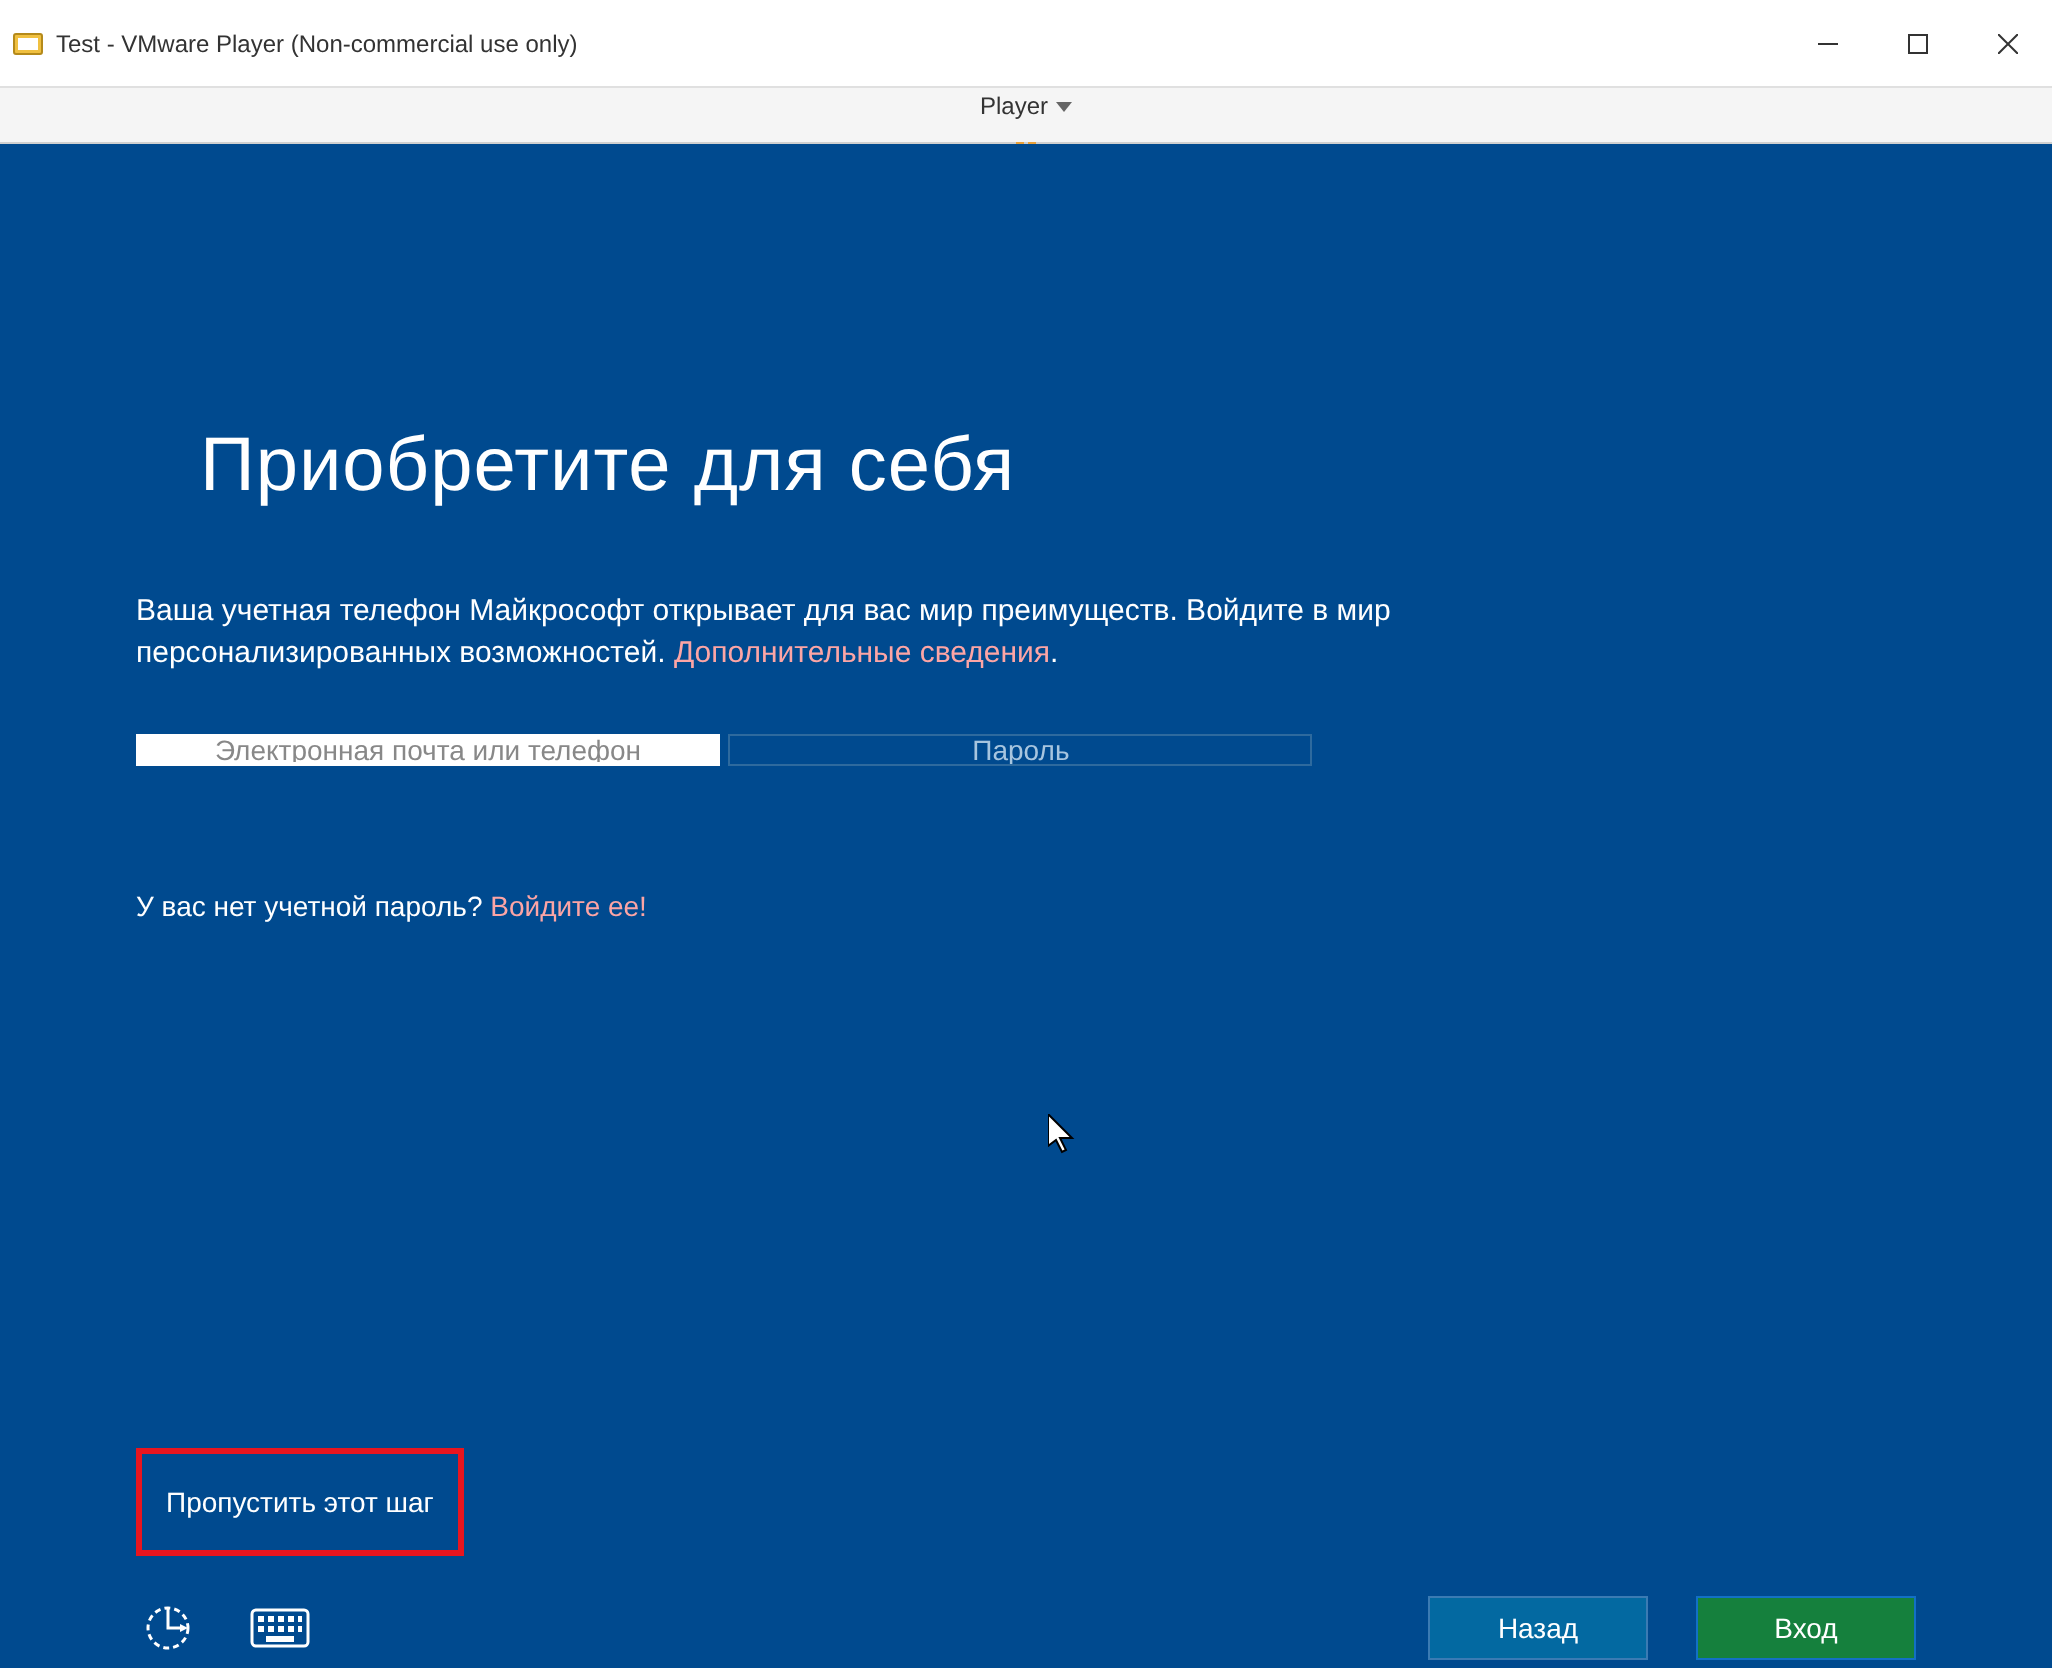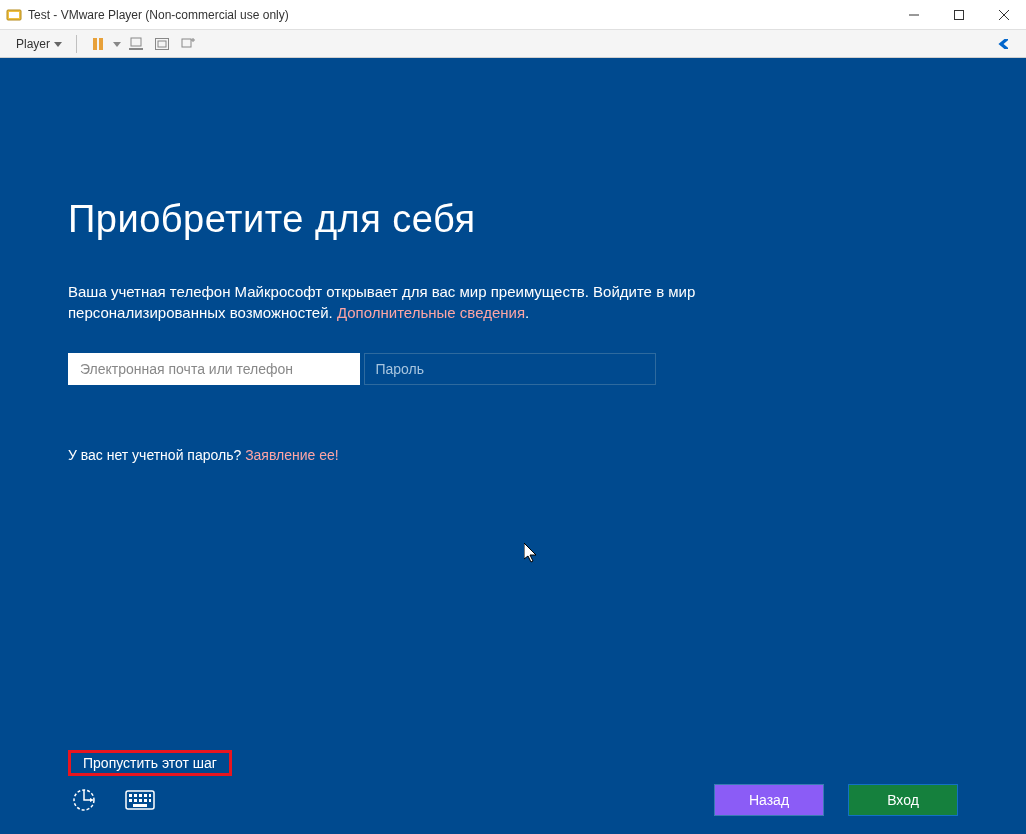--- a/index.html
+++ b/index.html
@@ -5,21 +5,21 @@
 * { margin: 0; padding: 0; box-sizing: border-box; }
 body {
   font-family: "Segoe UI", Tahoma, sans-serif;
   background: #fff;
   width: 1026px;
   height: 834px;
   overflow: hidden;
   position: relative;
 }
 .titlebar {
-  height: 30px;
+  height: 44px;
   background: #fff;
   border-bottom: 1px solid #e0e0e0;
   display: flex;
   align-items: center;
   padding-left: 6px;
   font-size: 12px;
   color: #333;
 }
 .titlebar .app-icon {
   width: 16px; height: 16px; margin-right: 6px;
@@ -32,24 +32,25 @@
   display: flex; align-items: center; justify-content: center;
   color: #333;
 }
 
 .toolbar {
   height: 28px;
   background: #f5f5f5;
   border-bottom: 1px solid #d0d0d0;
   display: flex;
   align-items: center;
-  padding: 0 12px;
+  padding: 0 0;
   font-size: 12px;
   color: #333;
   gap: 4px;
+  flex-direction: column;
 }
 .toolbar .player-menu { display: flex; align-items: center; gap: 4px; padding: 2px 4px; }
 .toolbar .sep { width: 1px; height: 18px; background: #c0c0c0; margin: 0 6px; }
 .toolbar .tool-btn {
   width: 22px; height: 22px;
   display: flex; align-items: center; justify-content: center;
   color: #555;
 }
 .toolbar .tool-btn svg { display: block; }
 .toolbar .tool-btn.pause svg rect { fill: #e8a13a; }
@@ -68,39 +69,41 @@
   left: 68px;
   top: 140px;
   right: 68px;
   bottom: 20px;
 }
 .heading {
   font-size: 38px;
   font-weight: 300;
   margin-bottom: 40px;
   letter-spacing: 0.5px;
+  margin-left: 32px;
 }
 .subtext {
   font-size: 15px;
   line-height: 1.4;
   max-width: 640px;
 }
 .link { color: #fca5a5; cursor: pointer; }
 
 .fields { margin-top: 30px; }
 .field {
   width: 292px;
-  height: 32px;
+  height: 16px;
   margin-bottom: 12px;
   border: 1px solid #2e6a9e;
   background: #004a8f;
   color: #fff;
   font-size: 14px;
   padding: 4px 10px;
   outline: none;
+  text-align: center;
 }
 .field.active {
   background: #fff;
   color: #333;
   border: 2px solid #fff;
   caret-color: #333;
 }
 .field::placeholder { color: #888; }
 .field.inactive::placeholder { color: #a7c5df; }
 
@@ -108,44 +111,44 @@
 .noaccount { margin-top: 50px; font-size: 14px; color: #fff; }
 
 .bottom-area {
   position: absolute;
   left: 68px;
   right: 68px;
   bottom: 18px;
 }
 .skip-btn {
   display: inline-block;
-  padding: 2px 12px;
+  padding: 16px 12px;
   border: 3px solid #e8151f;
   color: #fff;
   font-size: 14px;
-  margin-bottom: 8px;
+  margin-bottom: 20px;
   cursor: pointer;
 }
 .privacy { font-size: 13px; color: #e3eef8; margin-bottom: 22px; }
 
 .footer-row {
   display: flex;
   align-items: center;
   gap: 24px;
 }
 .foot-icon {
   width: 32px; height: 24px;
   display: flex; align-items: center; justify-content: center;
 }
 .footer-spacer { flex: 1; }
 .nav-btn {
   width: 110px;
   height: 32px;
   border: 1px solid #3b7bb3;
-  background: #8b5cf6;
+  background: #0369a1;
   color: #fff;
   font-size: 14px;
   display: flex;
   align-items: center;
   justify-content: center;
   cursor: pointer;
 }
 .nav-btn.primary { background: #15803d; border-color: #1270c5; }
 
 .cursor {
@@ -239,21 +242,21 @@
       <span>Ваша учетная телефон Майкрософт открывает для вас мир преимуществ. Войдите в мир персонализированных возможностей. </span><span class="link">Дополнительные сведения</span><span>.</span>
     </div>
 
     <div class="fields">
       <input class="field active" type="text" autofocus="" placeholder="Электронная почта или телефон" style="">
       <input class="field inactive" type="password" placeholder="Пароль" style="">
     </div>
 
 
     <div class="noaccount">
-      <span>У вас нет учетной пароль? </span><span class="link">Заявление ее!</span>
+      <span>У вас нет учетной пароль? </span><span class="link">Войдите ее!</span>
     </div>
   </div>
 
   <div class="bottom-area">
     <div class="skip-btn">Пропустить этот шаг</div>
 
     <div class="footer-row">
       <div class="foot-icon">
         <svg width="26" height="26" viewBox="0 0 26 26">
           <circle cx="13" cy="13" r="10" fill="none" stroke="#fff" stroke-width="1.5" stroke-dasharray="3 2"></circle>

